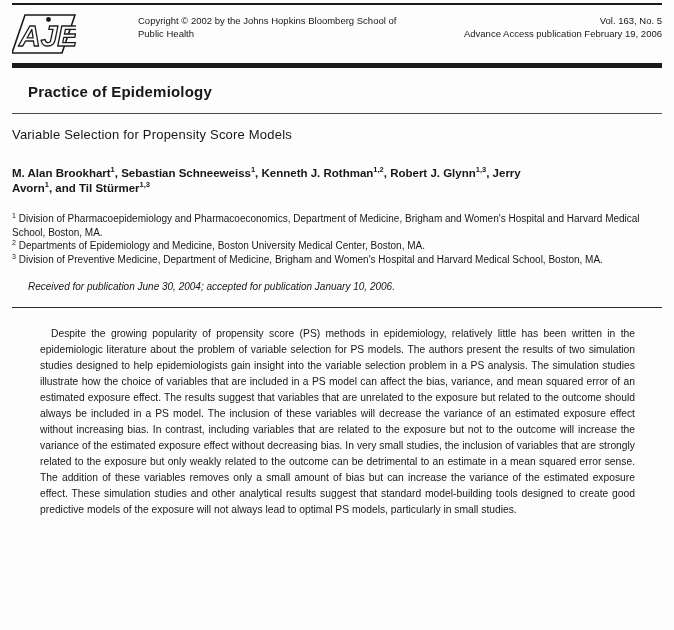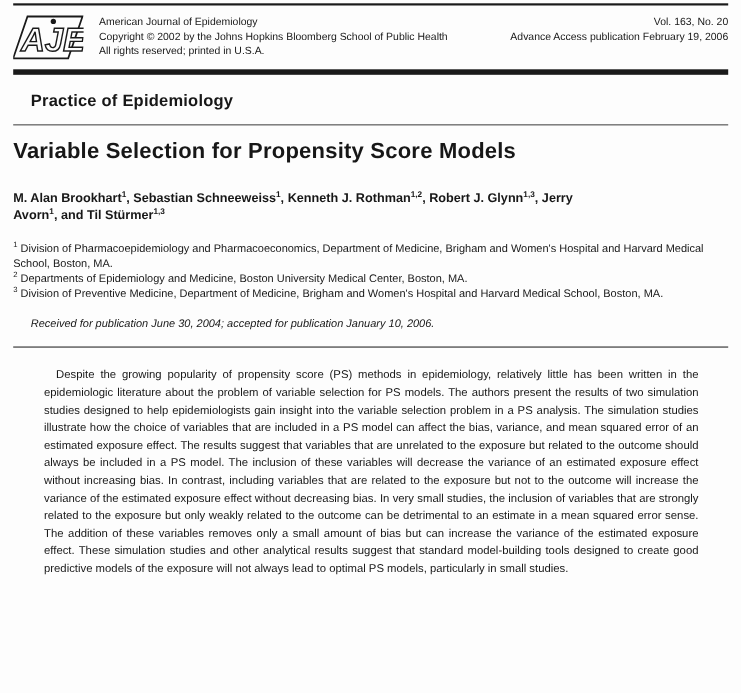--- a/index.html
+++ b/index.html
@@ -20,20 +20,21 @@
   }
   .rule-thin-top {
     margin-top: 3px;
     border-top: 2px solid #1a1a1a;
     height: 0;
   }
   .header {
     display: flex;
     align-items: flex-start;
     margin-top: 8px;
+    gap: 48px;
   }
   .logo {
     width: 64px;
     height: 42px;
     flex: 0 0 auto;
     margin-right: 14px;
   }
   .header-left {
     flex: 1 1 auto;
     font-size: 9.5px;
@@ -58,22 +59,22 @@
     font-weight: bold;
     letter-spacing: 0.2px;
   }
   .rule-thin-mid {
     margin-top: 13px;
     border-top: 1px solid #4a4a4a;
     height: 0;
   }
   .article-title {
     margin: 13px 0 0 0;
-    font-size: 20px;
-    font-weight: bold;
+    font-size: 13px;
+    font-weight: normal;
     letter-spacing: 0.2px;
   }
   .authors {
     margin-top: 24px;
     font-size: 11.5px;
     font-weight: bold;
     line-height: 15px;
   }
   .authors sup {
     font-size: 7.5px;
@@ -120,26 +121,24 @@
 
   <div class="header">
     <div class="logo">
       <svg width="64" height="42" viewBox="0 0 64 42">
         <polygon points="13,2 63,2 50,40 0,40" fill="#fdfdfd" stroke="#1a1a1a" stroke-width="1.6"></polygon>
         <text x="7" y="33" font-family="Liberation Sans, DejaVu Sans, sans-serif" font-size="30" font-weight="bold" font-style="italic" fill="#fdfdfd" stroke="#1a1a1a" stroke-width="1.3">AJE</text>
         <circle cx="36.5" cy="6.5" r="2.4" fill="#1a1a1a"></circle>
       </svg>
     </div>
     <div class="header-left">
-      <div>American Journal of Epidemiology</div>
       <div>Copyright © 2002 by the Johns Hopkins Bloomberg School of Public Health</div>
-      <div>All rights reserved; printed in U.S.A.</div>
     </div>
     <div class="header-right">
-      <div>Vol. 163, No. 20</div>
+      <div>Vol. 163, No. 5</div>
       <div>Advance Access publication February 19, 2006</div>
     </div>
   </div>
 
   <div class="rule-thick"></div>
 
   <div class="section-heading">Practice of Epidemiology</div>
 
   <div class="rule-thin-mid"></div>
 

